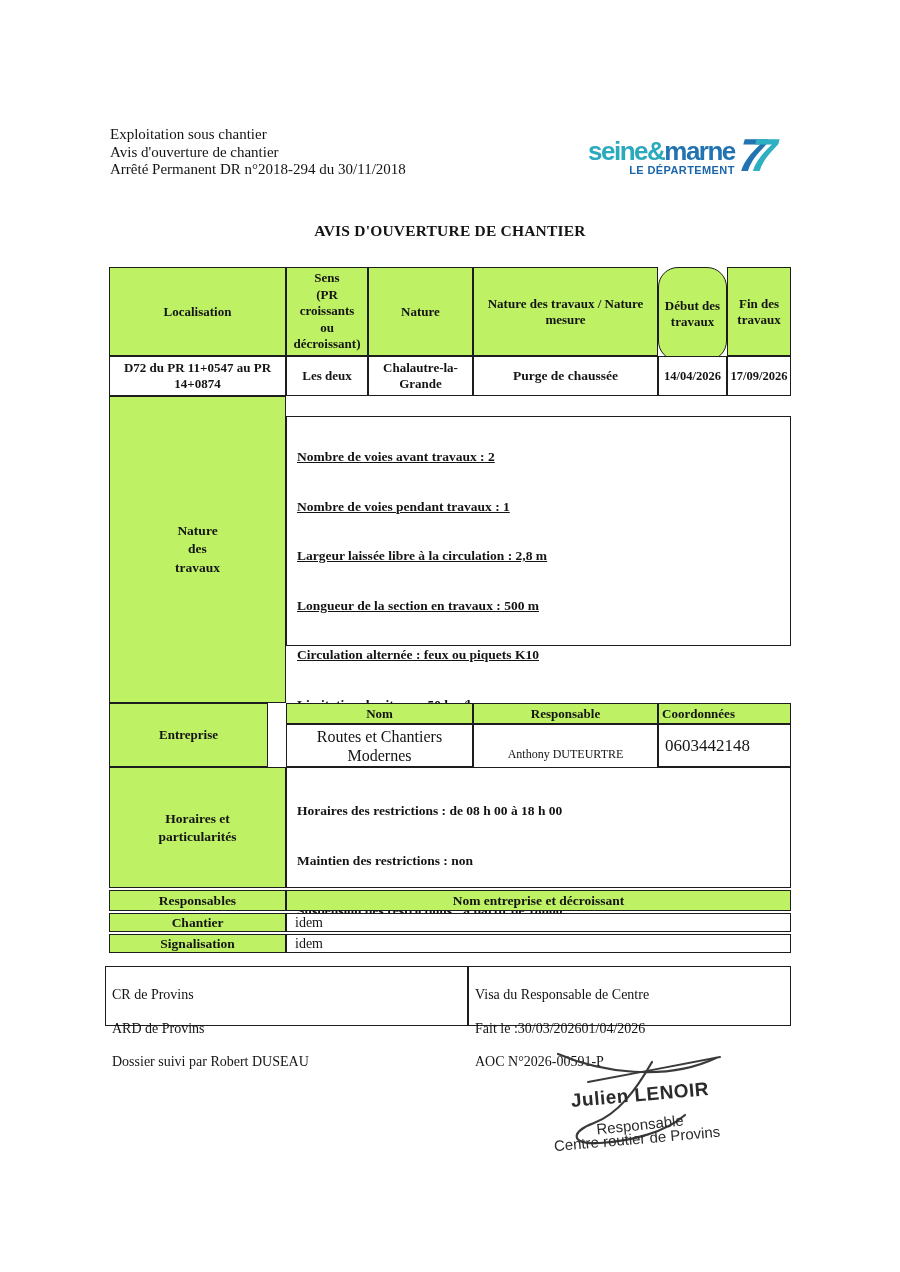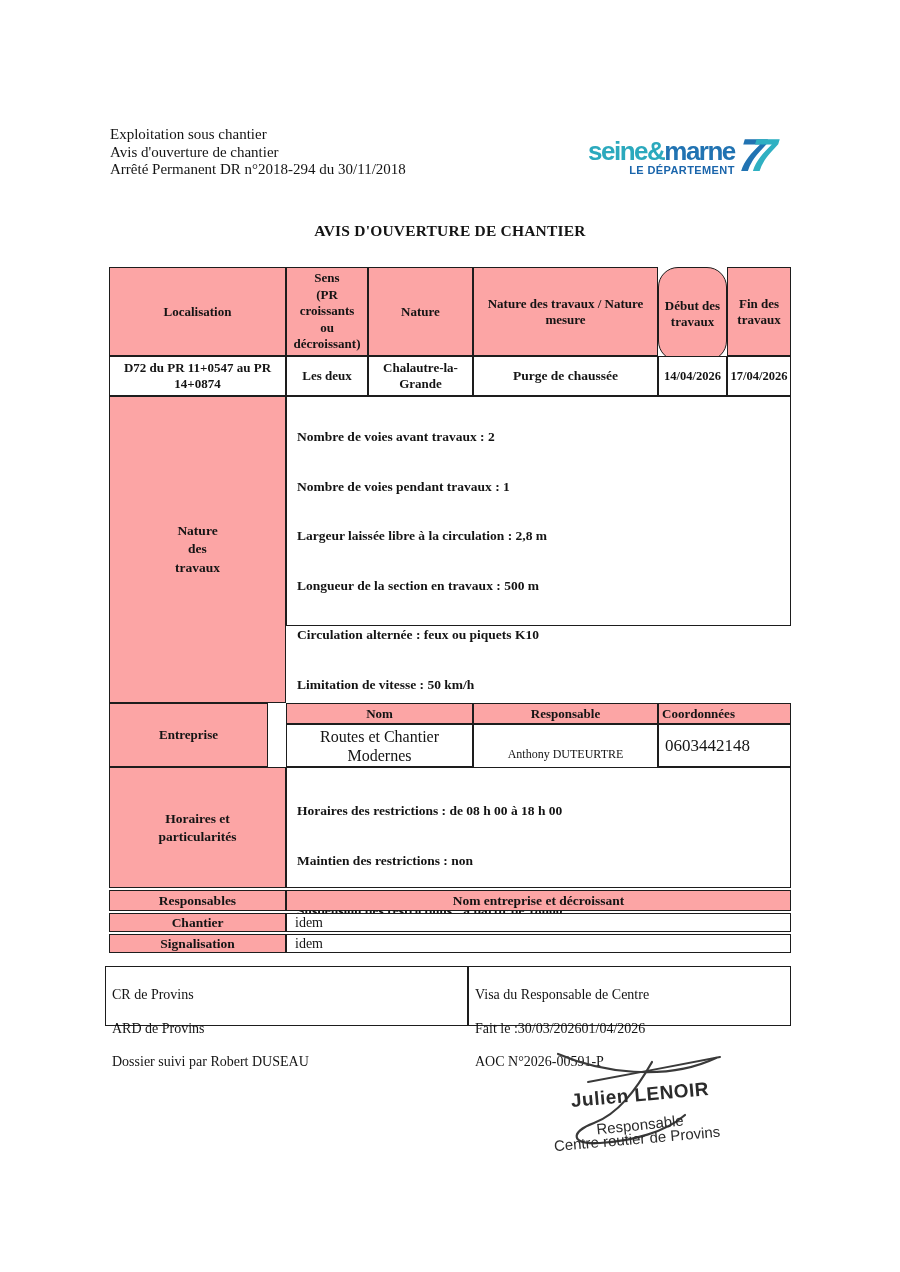--- a/index.html
+++ b/index.html
@@ -6,21 +6,21 @@
   body{
     width:900px;height:1272px;position:relative;background:#ffffff;
     font-family:"Liberation Serif", serif;color:#141414;overflow:hidden;
   }
   
   .c{
     position:absolute;box-sizing:border-box;border:1px solid #1d1d1d;background:#fff;
     display:flex;align-items:center;justify-content:center;text-align:center;
     white-space:pre-line;font-weight:bold;font-size:13px;line-height:16px;
   }
-  .g{background:#fca5a5;}
+  .g{background:#bef264;}
   .blk{display:block;text-align:left;}
   .hdr-lines{position:absolute;left:110px;top:126px;font-size:15px;line-height:17.5px;font-weight:normal;}
   .doc-title{position:absolute;left:0;top:222px;width:900px;text-align:center;font-weight:bold;font-size:15.5px;letter-spacing:.2px;}
   
   .logo{position:absolute;left:588px;top:138px;display:flex;align-items:flex-start;font-family:"Liberation Sans",sans-serif;}
   .logo-txt{font-weight:bold;font-size:26px;letter-spacing:-1.5px;line-height:26px;}
   .lt-teal{color:#2BA9BD;}
   .lt-blue{color:#2173B2;}
   .logo-dept{font-weight:bold;font-size:11px;letter-spacing:.4px;color:#1a65ab;text-align:right;margin-top:0px;}
   .logo-77{display:flex;margin-left:4px;margin-top:-6px;font-weight:bold;font-style:italic;font-size:46px;line-height:46px;transform:skewX(-6deg);}
@@ -71,42 +71,42 @@
 <div class="c g" style="left:727px;top:267px;width:64px;height:89px;">Fin des
 travaux</div>
 
 <div class="c" style="left:109px;top:356px;width:177px;height:40px;">D72 du PR 11+0547 au PR
 14+0874</div>
 <div class="c" style="left:286px;top:356px;width:82px;height:40px;">Les deux</div>
 <div class="c" style="left:368px;top:356px;width:105px;height:40px;">Chalautre-la-
 Grande</div>
 <div class="c" style="left:473px;top:356px;width:185px;height:40px;font-size:13.5px;">Purge de chaussée</div>
 <div class="c" style="left:658px;top:356px;width:69px;height:40px;font-size:12.5px;">14/04/2026</div>
-<div class="c" style="left:727px;top:356px;width:64px;height:40px;font-size:12.5px;">17/04/2026</div>
+<div class="c" style="left:727px;top:356px;width:64px;height:40px;font-size:12.5px;">17/09/2026</div>
 
 <div class="c g" style="left:109px;top:396px;width:177px;height:307px;line-height:18.5px;font-size:13.5px;">Nature
 des
 travaux</div>
-<div class="c blk content-pad" style="left:286px;top:396px;width:505px;height:230px;">
+<div class="c blk content-pad" style="left:286px;top:416px;width:505px;height:230px;text-decoration:underline;">
   <div class="nat-line">Nombre de voies avant travaux : 2</div>
   <div class="nat-line">Nombre de voies pendant travaux : 1</div>
   <div class="nat-line">Largeur laissée libre à la circulation : 2,8 m</div>
   <div class="nat-line">Longueur de la section en travaux : 500 m</div>
   <div class="nat-line">Circulation alternée : feux ou piquets K10</div>
   <div class="nat-line">Limitation de vitesse : 50 km/h</div>
   <div class="nat-line">Interdiction de dépasser : Oui</div>
   <div class="nat-line">Référence du schéma du guide de signalisation du manuel du chef de chantier n° CF23
 - CF24</div>
 </div>
 
 <div class="c g" style="left:109px;top:703px;width:159px;height:64px;">Entreprise</div>
 <div class="c g" style="left:286px;top:703px;width:187px;height:21px;">Nom</div>
 <div class="c g" style="left:473px;top:703px;width:185px;height:21px;">Responsable</div>
 <div class="c g" style="left:658px;top:703px;width:133px;height:21px;justify-content:flex-start;padding-left:3px;">Coordonnées</div>
-<div class="c ent-val" style="left:286px;top:724px;width:187px;height:43px;font-size:16px;line-height:19px;">Routes et Chantier
+<div class="c ent-val" style="left:286px;top:724px;width:187px;height:43px;font-size:16px;line-height:19px;">Routes et Chantiers
 Modernes</div>
 <div class="c ent-val" style="left:473px;top:724px;width:185px;height:59px;font-size:12px;">Anthony DUTEURTRE</div>
 <div class="c ent-val" style="left:658px;top:724px;width:133px;height:43px;font-size:17px;justify-content:flex-start;padding-left:6px;">0603442148</div>
 
 <div class="c g" style="left:109px;top:767px;width:177px;height:121px;line-height:18px;font-size:13.5px;">Horaires et
 particularités</div>
 <div class="c blk" style="left:286px;top:767px;width:505px;height:121px;padding:17px 10px 0 10px;">
   <div class="hor-line">Horaires des restrictions : de 08 h 00 à 18 h 00</div>
   <div class="hor-line">Maintien des restrictions : non</div>
   <div class="hor-line">Suspension des restrictions : à partir de 18h00</div>

